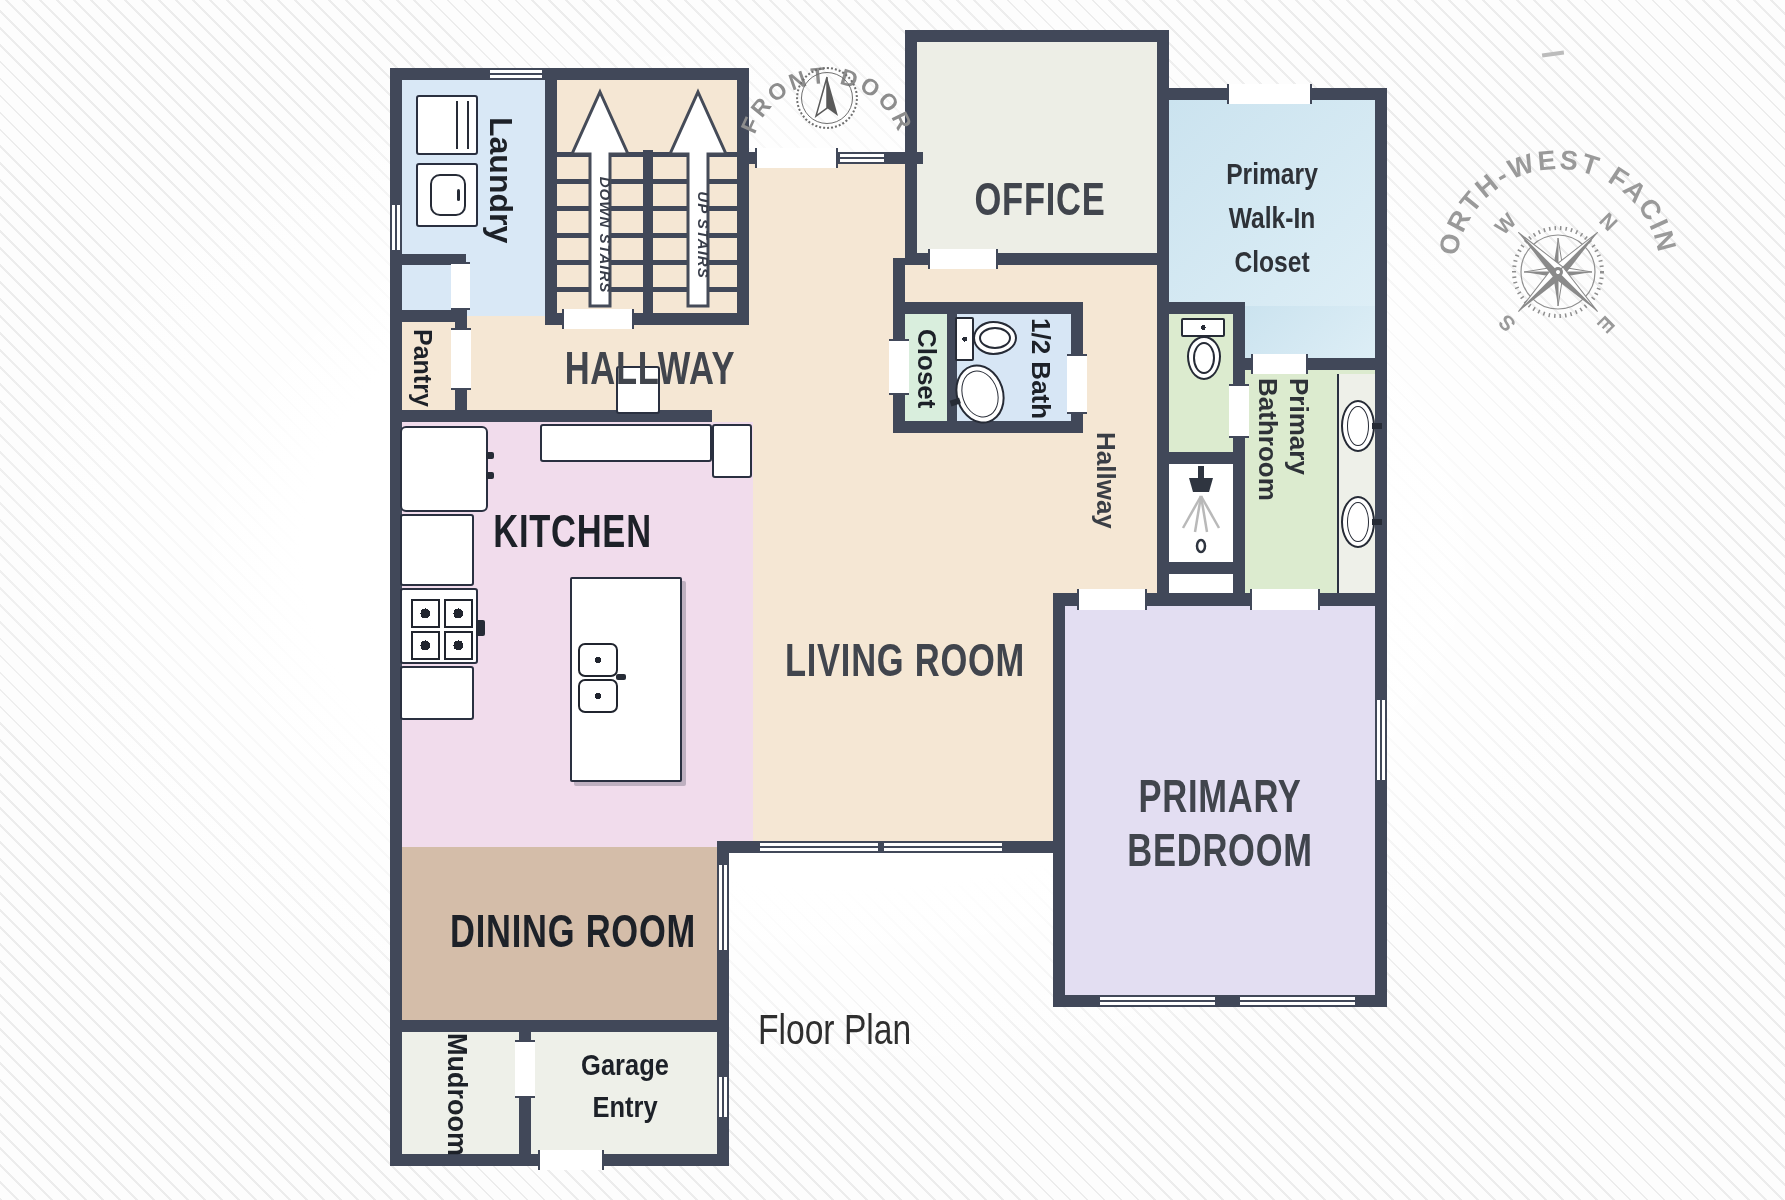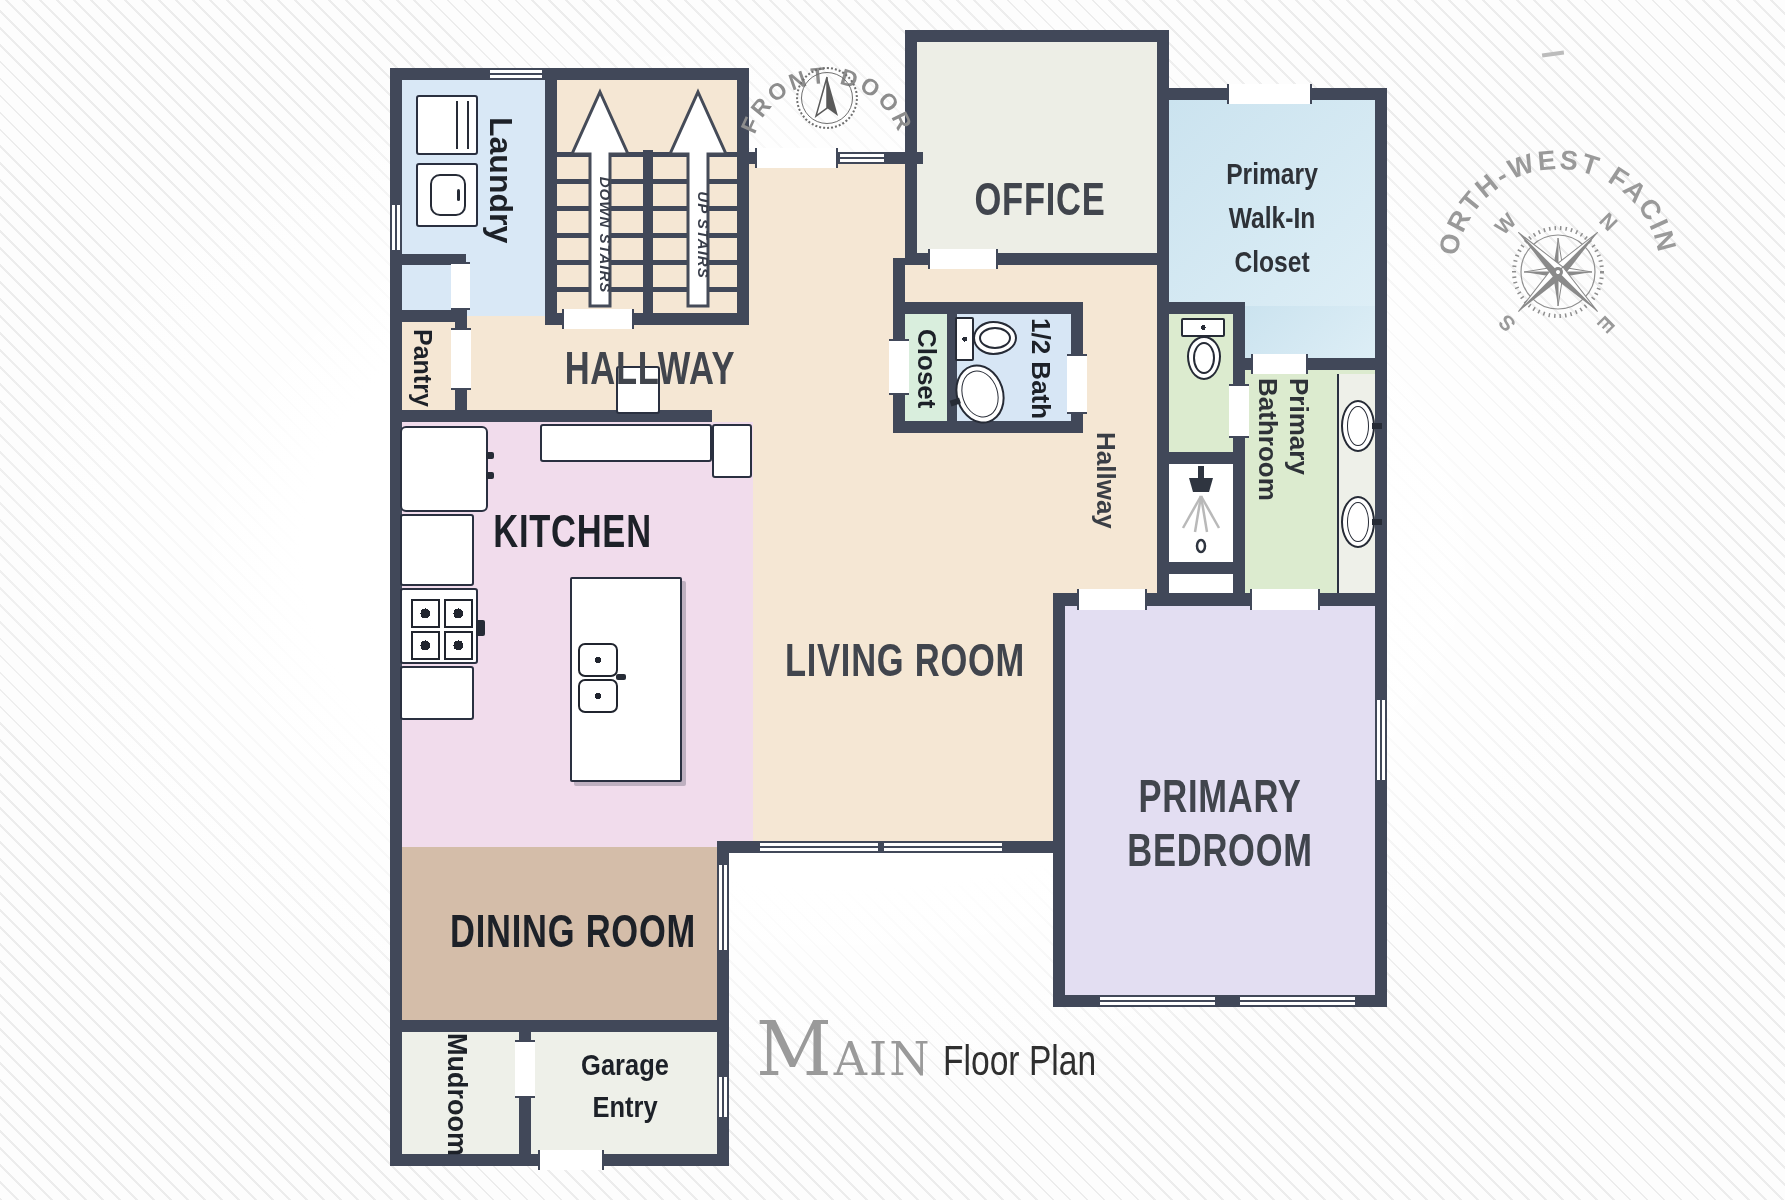--- a/index.html
+++ b/index.html
@@ -274,16 +274,15 @@
       <text x="138" y="68" text-anchor="middle" font-size="21" font-weight="bold" fill="#999">N</text>
       <text x="213" y="140" text-anchor="middle" font-size="21" font-weight="bold" fill="#999" transform="rotate(90 210 132)">E</text>
       <text x="138" y="211" text-anchor="middle" font-size="21" font-weight="bold" fill="#999" transform="rotate(180 138 204)">S</text>
       <text x="63" y="140" text-anchor="middle" font-size="21" font-weight="bold" fill="#999" transform="rotate(270 66 132)">W</text>
     </g>
   </svg>
 
   <div class="abs" style="left:1542px;top:52px;width:22px;height:4px;background:#bcbcbc;transform:rotate(-8deg)"></div>
 
   <div class="abs title" style="left:756px;top:1006px;height:92px">
-    <span class="tword">Main</span>
     <span class="tsuffix">Floor Plan</span>
   </div>
 </div>
 
 </body></html>

